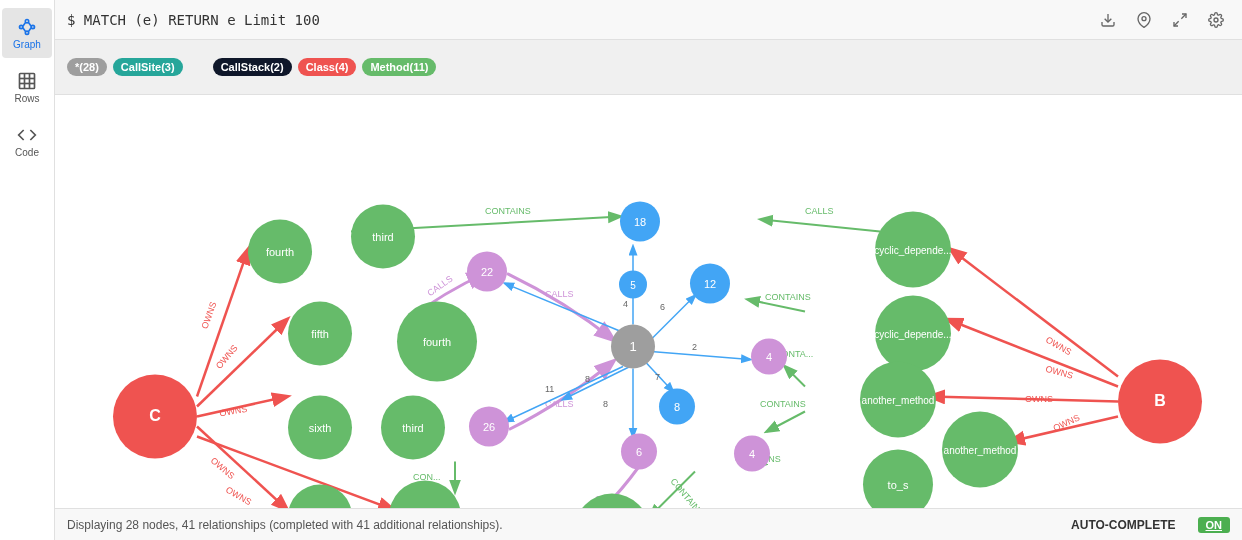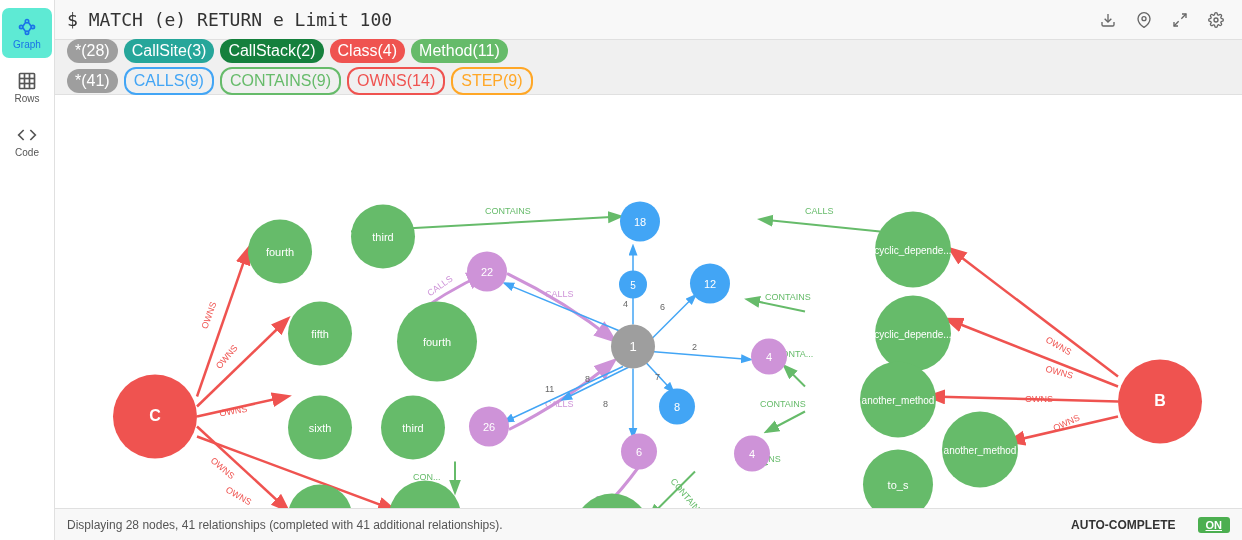--- a/index.html
+++ b/index.html
@@ -26,23 +26,22 @@
       flex-direction: column;
       align-items: center;
       justify-content: center;
       cursor: pointer;
       border-radius: 4px;
       font-size: 10px;
       color: #555;
       gap: 2px;
     }
     .sidebar-item.active {
-      background: #5eead4;
+      background: #e5e5e5;
       color: #1a73e8;
-      border-radius: 7px;
     }
     .sidebar-item svg { width: 20px; height: 20px; }
     .sidebar-item-label { font-size: 10px; }
 
     
     .main-area {
       flex: 1;
       display: flex;
       flex-direction: column;
       background: #fff;
@@ -53,21 +52,21 @@
       height: 40px;
       background: #f8f8f8;
       border-bottom: 1px solid #e0e0e0;
       display: flex;
       align-items: center;
       justify-content: space-between;
       padding: 0 12px;
     }
     .query-text {
       font-family: monospace;
-      font-size: 18px;
+      font-size: 14px;
       color: #333;
     }
     .top-bar-actions { display: flex; gap: 8px; align-items: center; }
     .top-bar-btn {
       width: 28px; height: 28px;
       background: none;
       border: none;
       cursor: pointer;
       display: flex; align-items: center; justify-content: center;
       color: #666;
@@ -82,27 +81,27 @@
       display: flex;
       flex-direction: column;
       justify-content: center;
       padding: 4px 12px;
       gap: 4px;
     }
     .filter-row { display: flex; gap: 6px; align-items: center; }
     .badge {
       padding: 3px 8px;
       border-radius: 12px;
-      font-size: 16px;
-      font-weight: 400;
+      font-size: 11px;
+      font-weight: 700;
       cursor: pointer;
     }
     .badge-gray { background: #9e9e9e; color: #fff; }
     .badge-teal { background: #26a69a; color: #fff; }
-    .badge-blue { background: #15803d; color: #fff; }
+    .badge-blue { background: #0f172a; color: #fff; margin-left: 24px; }
     .badge-red { background: #ef5350; color: #fff; }
     .badge-green { background: #66bb6a; color: #fff; }
     .badge-outline-green { background: transparent; border: 2px solid #66bb6a; color: #66bb6a; }
     .badge-outline-blue { background: transparent; border: 2px solid #42a5f5; color: #42a5f5; }
     .badge-outline-red { background: transparent; border: 2px solid #ef5350; color: #ef5350; }
     .badge-outline-orange { background: transparent; border: 2px solid #ffa726; color: #ffa726; }
 
     
     .graph-canvas {
       flex: 1;
@@ -216,27 +215,20 @@
     </div>
 
     <div class="filter-bar">
       <div class="filter-row">
         <span class="badge badge-gray">*(28)</span>
         <span class="badge badge-teal">CallSite(3)</span>
         <span class="badge badge-blue">CallStack(2)</span>
         <span class="badge badge-red">Class(4)</span>
         <span class="badge badge-green">Method(11)</span>
       </div>
-      <div class="filter-row">
-        <span class="badge badge-gray">*(41)</span>
-        <span class="badge badge-outline-blue">CALLS(9)</span>
-        <span class="badge badge-outline-green">CONTAINS(9)</span>
-        <span class="badge badge-outline-red">OWNS(14)</span>
-        <span class="badge badge-outline-orange">STEP(9)</span>
-      </div>
     </div>
 
     <div class="graph-canvas">
       <svg viewBox="0 0 1187 400" xmlns="http://www.w3.org/2000/svg">
         <defs>
           <marker id="arrow-red" markerWidth="8" markerHeight="8" refX="6" refY="3" orient="auto">
             <path d="M0,0 L0,6 L8,3 z" fill="#ef5350"></path>
           </marker>
           <marker id="arrow-green" markerWidth="8" markerHeight="8" refX="6" refY="3" orient="auto">
             <path d="M0,0 L0,6 L8,3 z" fill="#66bb6a"></path>

